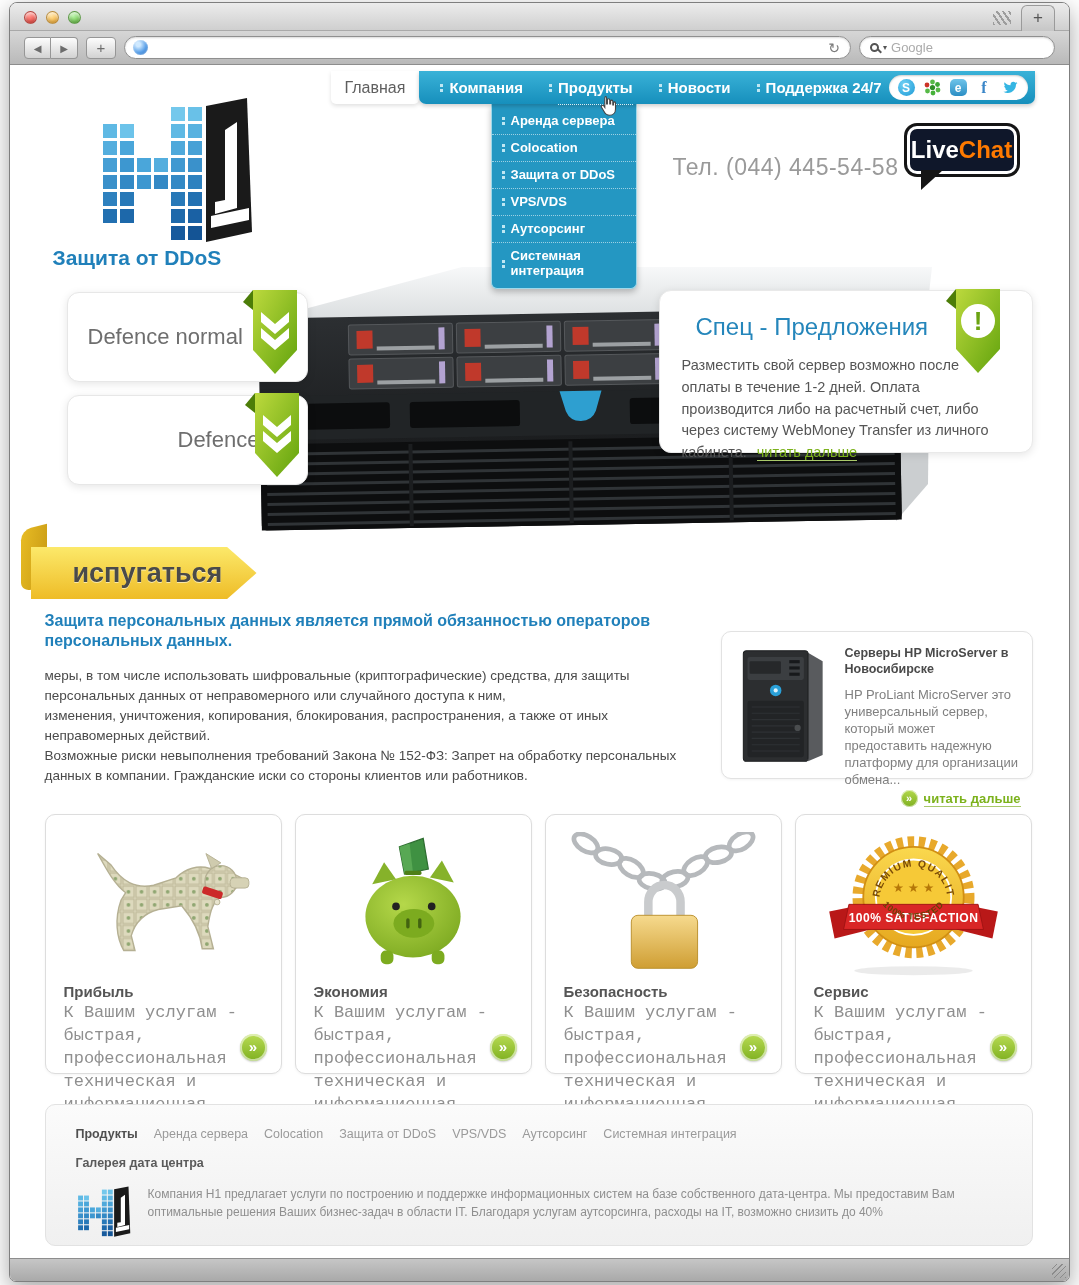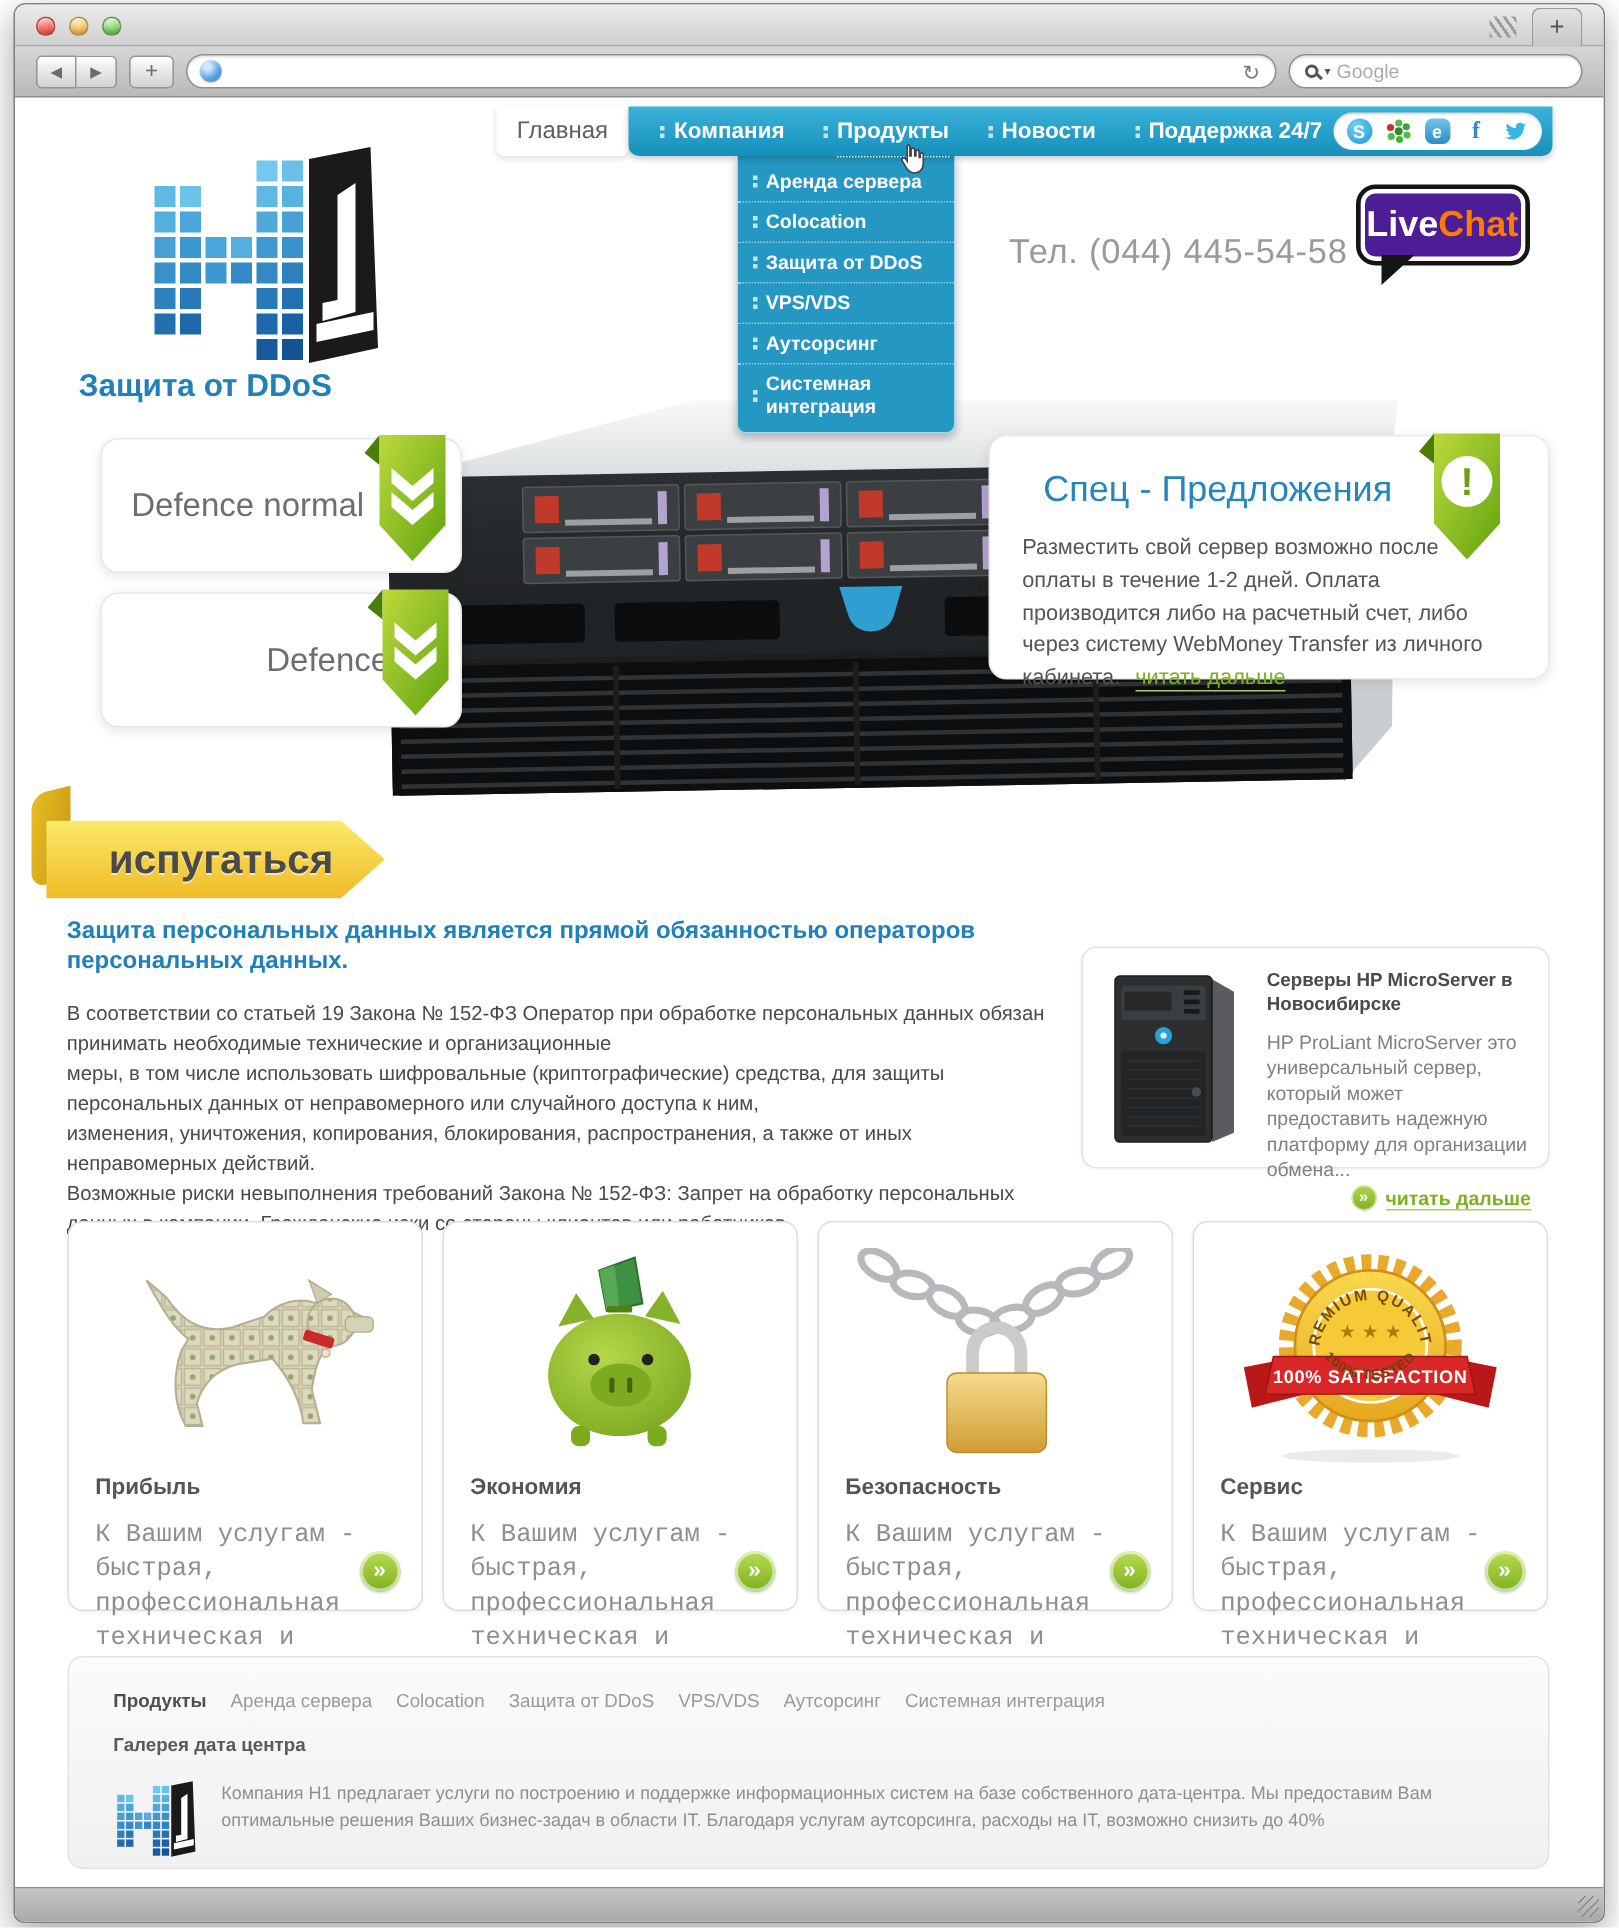--- a/index.html
+++ b/index.html
@@ -79,21 +79,21 @@
     border:1px solid #9ed8ea; border-top:none; border-radius:0 0 6px 6px; z-index:39;
     box-shadow:0 3px 6px rgba(0,0,0,.25); padding:4px 0; }
   .dd-item { color:#fff; font-size:13px; font-weight:bold; padding:5px 10px 6px;
     border-bottom:1px dotted rgba(255,255,255,.55); display:flex; gap:6px; align-items:center; }
   .dd-item:last-child { border-bottom:none; }
   .cursor-hand { position:absolute; left:551px; top:28px; width:24px; height:24px; z-index:60; }
 
   
   .logo { position:absolute; left:52px; top:30px; }
   .phone { position:absolute; left:628px; top:88px; color:#9a9a9a; font-size:23px; letter-spacing:.5px; }
-  .livechat { position:absolute; left:862px; top:60px; width:110px; height:48px; background:#4c1d95;
+  .livechat { position:absolute; left:862px; top:60px; width:110px; height:48px; background:#0f172a;
     border-radius:10px; box-shadow:inset 0 0 0 3px #fff, 0 0 0 3px #151515; display:flex;
     align-items:center; justify-content:center; font-size:24px; font-weight:bold; }
   .livechat .lv { color:#fff; } .livechat .ch { color:#ff7a00; }
   .lc-tail { position:absolute; left:14px; top:44px; width:0; height:0;
     border-left:22px solid #151515; border-bottom:20px solid transparent; }
 
   .page-title { position:absolute; left:8px; top:180px; color:#2080ba; font-size:21px; font-weight:bold; }
 
   
   .banner { position:absolute; left:0; top:193px; width:990px; height:300px; }
@@ -144,21 +144,21 @@
   .news-linkrow .green-link { font-size:13px; font-weight:bold; }
   .mini-arrow { width:17px; height:17px; border-radius:50%; background:linear-gradient(#b3d84d,#7fb021);
     color:#fff; font-size:11px; font-weight:bold; text-align:center; line-height:16px;
     box-shadow:inset 0 0 0 1px rgba(255,255,255,.6); }
 
   
   .cards { position:absolute; left:0; top:748px; width:990px; display:flex; gap:13px; }
   .card { width:237px; height:260px; background:#fff; border:1px solid #ddd; border-radius:10px;
     padding:14px 18px; position:relative; box-shadow:0 1px 3px rgba(0,0,0,.05); }
   .card-img { height:148px; display:flex; align-items:center; justify-content:center; }
-  .card-title { color:#555; font-size:15px; font-weight:bold; margin:6px 0 13px; }
+  .card-title { color:#555; font-size:15px; font-weight:bold; margin:6px 0 2px; }
   .card-text { color:#8f8f8f; font-size:17px; line-height:1.35;font-family:Liberation Mono, monospace; }
   .card-arrow { position:absolute; right:14px; bottom:12px; width:27px; height:27px; border-radius:50%;
     background:linear-gradient(#b9dc53,#7fb021); color:#fff; font-size:15px; font-weight:bold;
     text-align:center; line-height:25px; box-shadow:inset 0 0 0 2px rgba(255,255,255,.55), 0 1px 2px rgba(0,0,0,.2); }
 
   
   .footer { position:absolute; left:0; top:1038px; width:988px; height:142px;
     background:linear-gradient(#fbfbfb,#f0f0f0); border:1px solid #e2e2e2; border-radius:10px;
     padding:22px 30px; }
   .f-links { display:flex; gap:16px; font-size:12.5px; }
@@ -485,21 +485,20 @@
         </div>
       </div>
 
       <div class="ribbon">
         <div class="ribbon-fold"></div>
         <div class="ribbon-band">испугаться</div>
       </div>
 
       <div class="article-heading">Защита персональных данных является прямой обязанностью операторов персональных данных.</div>
       <div class="article-text">
-        <p>В соответствии со статьей 19 Закона № 152-ФЗ Оператор при обработке персональных данных обязан принимать необходимые технические и организационные</p>
         <p>меры, в том числе использовать шифровальные (криптографические) средства, для защиты персональных данных от неправомерного или случайного доступа к ним,</p>
         <p>изменения, уничтожения, копирования, блокирования, распространения, а также от иных неправомерных действий.</p>
         <p>Возможные риски невыполнения требований Закона № 152-ФЗ: Запрет на обработку персональных данных в компании. Гражданские иски со стороны клиентов или работников.</p>
       </div>
 
       <div class="news">
         <div class="news-img">
           <svg width="96" height="122" viewBox="0 0 92 116">
             <polygon points="70,8 84,16 84,106 70,112" fill="#595b5e"></polygon>
             <rect x="8" y="6" width="62" height="106" rx="3" fill="#2c2e30" stroke="#1d1f21"></rect>

